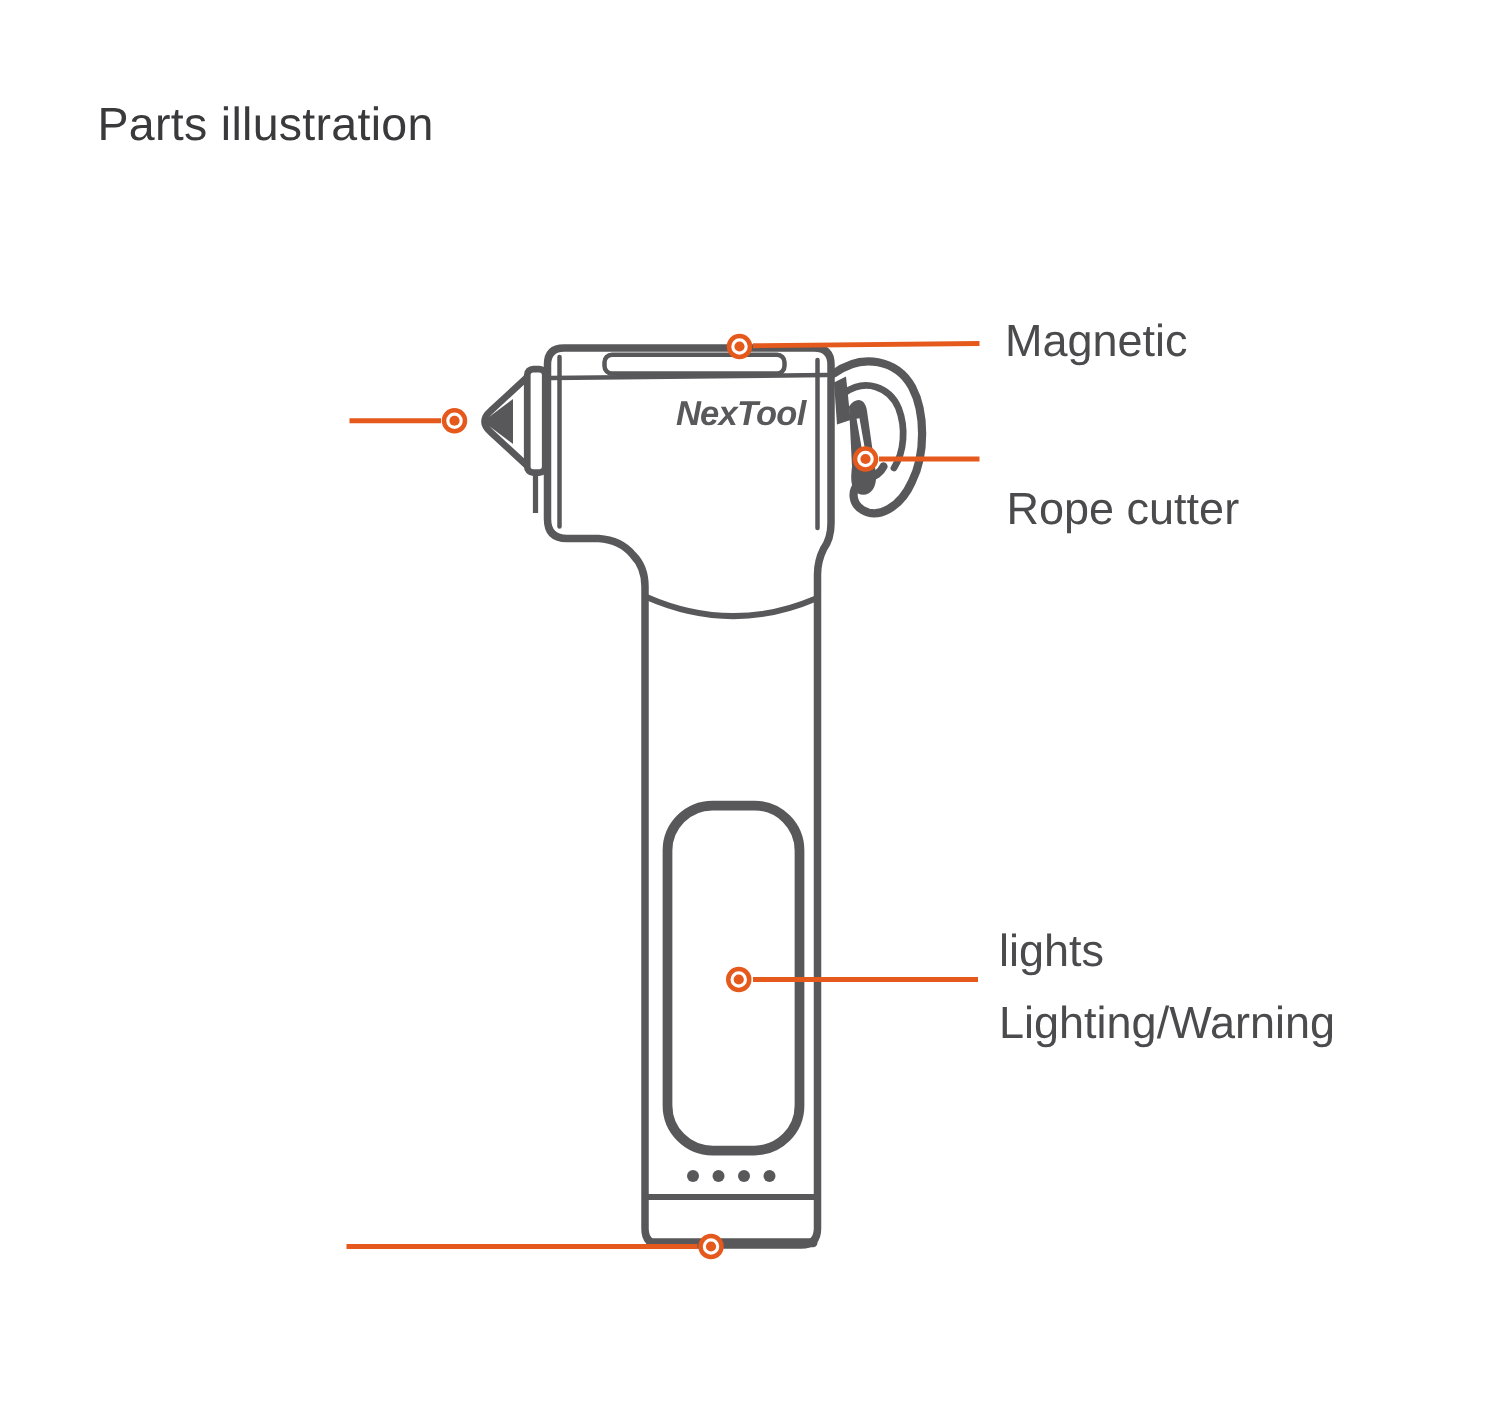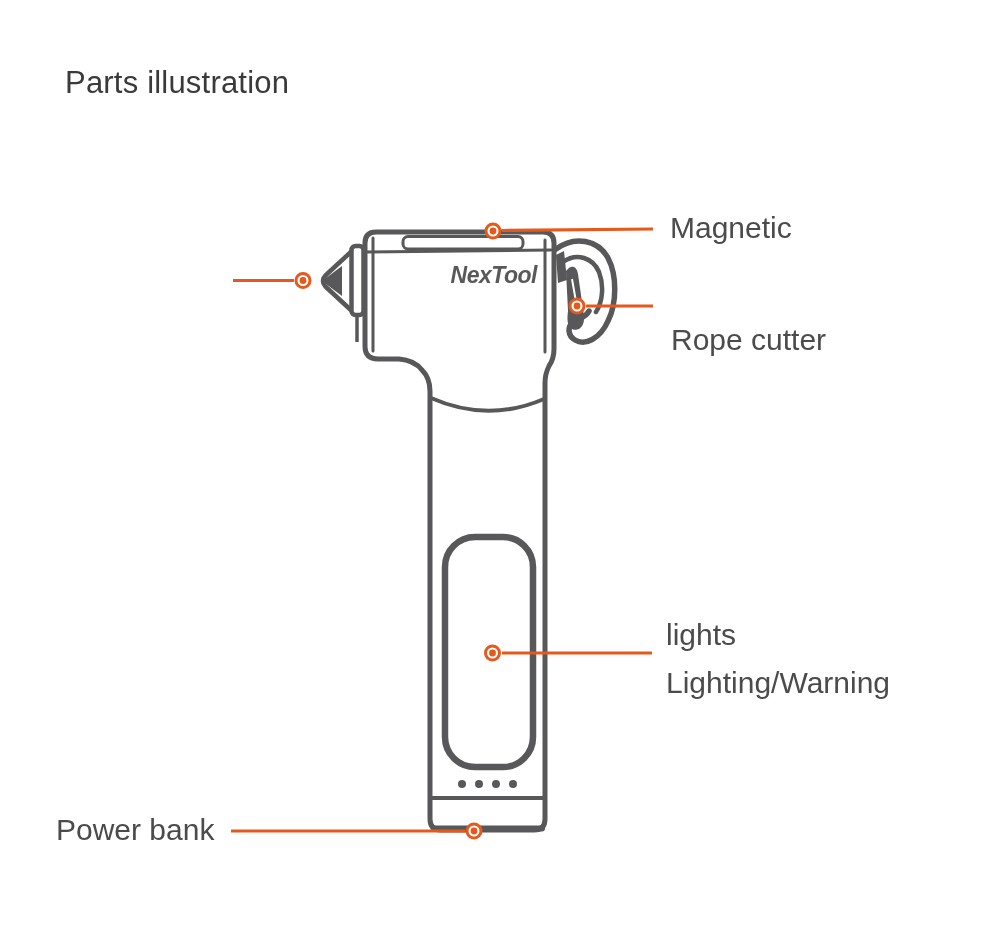--- a/index.html
+++ b/index.html
@@ -119,17 +119,14 @@
 
   <div class="callout-label lbl-rope">
     <span>Rope cutter</span>
   </div>
 
   <div class="callout-label lbl-light">
     <span>lights</span>
     <span>Lighting/Warning</span>
   </div>
 
-  <div class="callout-label lbl-power">
-    <span>Power bank</span>
-  </div>
 
 </div>
 
 </body></html>

